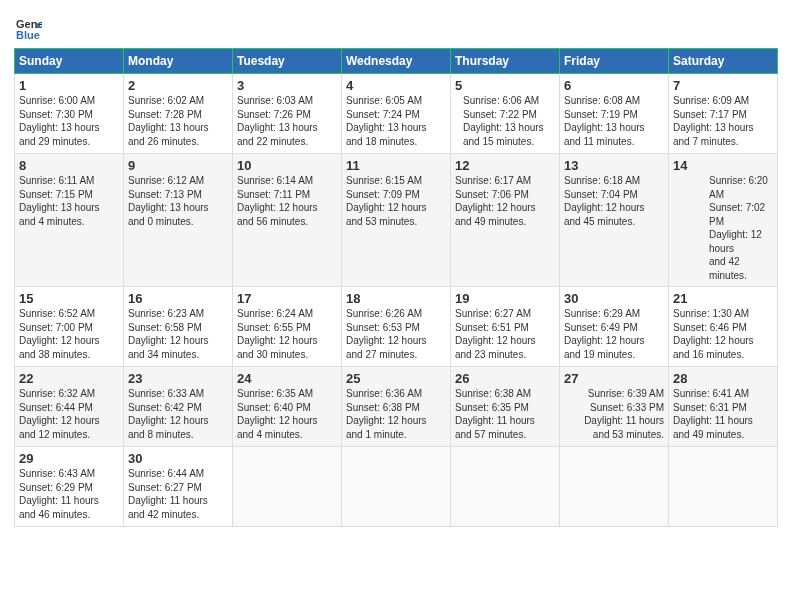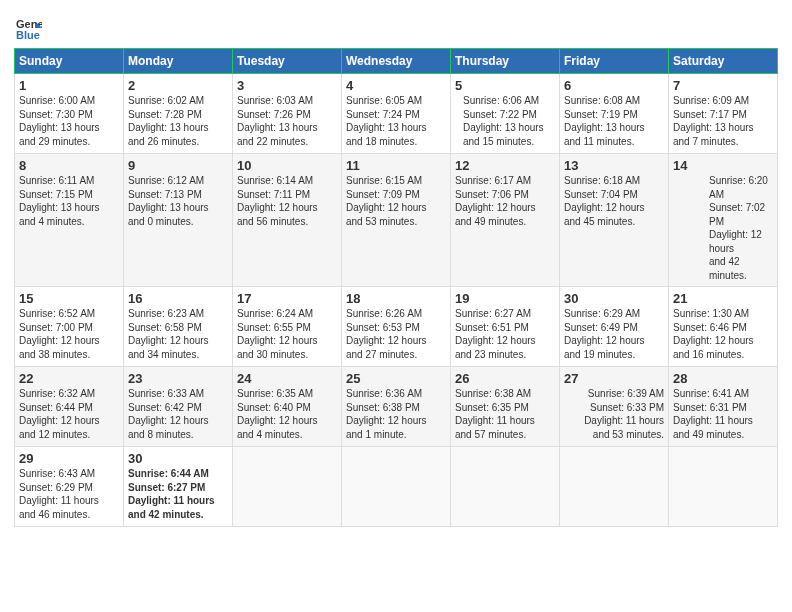--- a/index.html
+++ b/index.html
@@ -327,21 +327,21 @@
         <tr>
           <td>
             <span class="day-num">29</span>
             <div class="day-info" style="white-space: pre-line;">Sunrise: 6:43 AM
 Sunset: 6:29 PM
 Daylight: 11 hours
 and 46 minutes.</div>
           </td>
           <td>
             <span class="day-num">30</span>
-            <div class="day-info" style="white-space: pre-line; font-weight: bold;">Sunrise: 6:44 AM
+            <div class="day-info" style="white-space: pre-line;">Sunrise: 6:44 AM
 Sunset: 6:27 PM
 Daylight: 11 hours
 and 42 minutes.</div>
           </td>
           <td class="empty-cell"></td>
           <td class="empty-cell"></td>
           <td class="empty-cell"></td>
           <td class="empty-cell"></td>
           <td class="empty-cell"></td>
         </tr>

